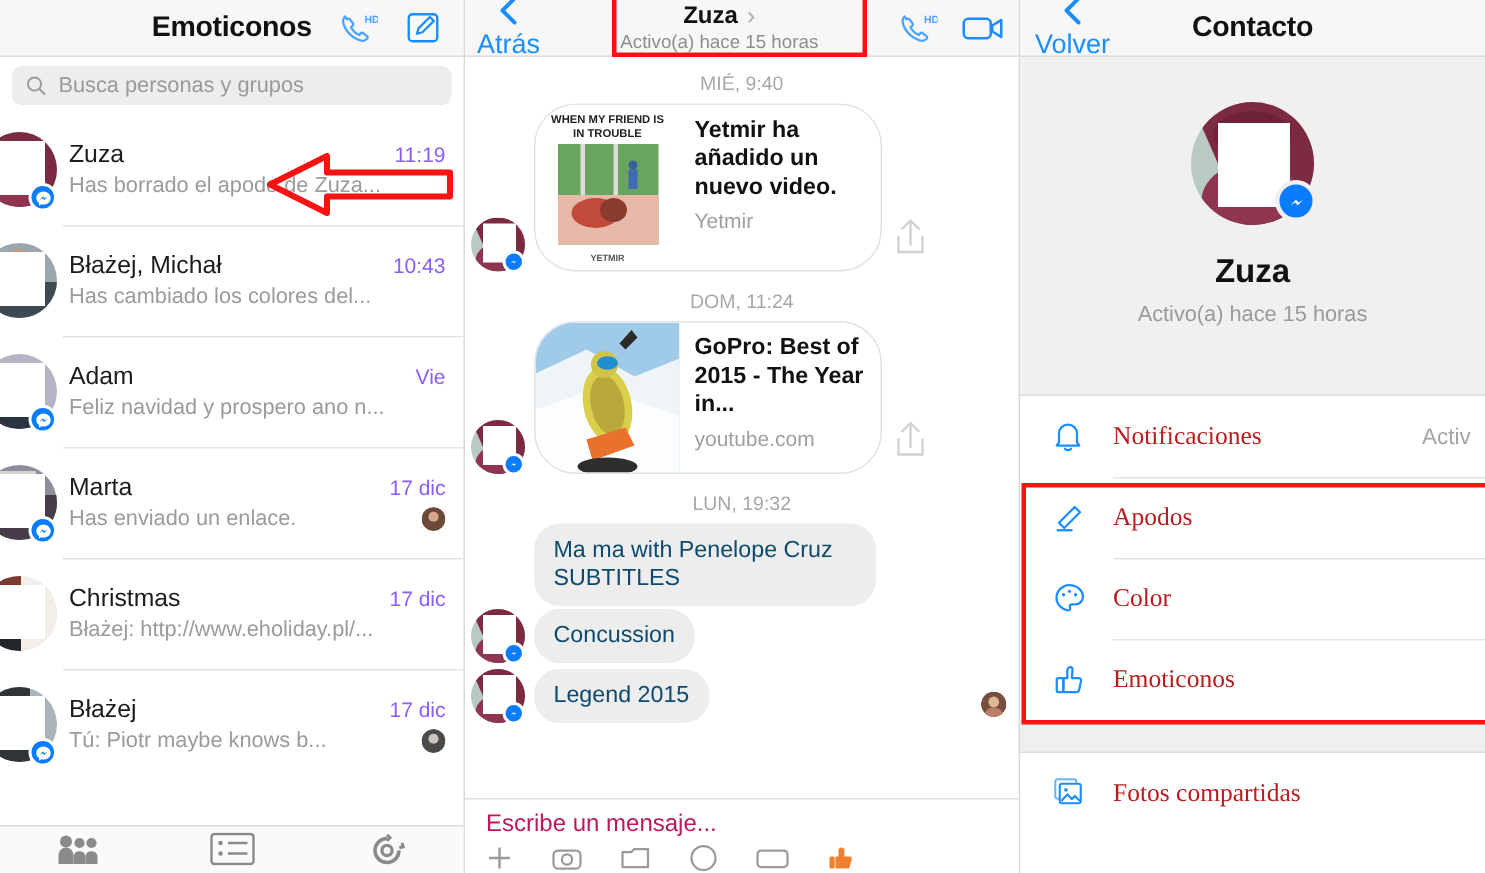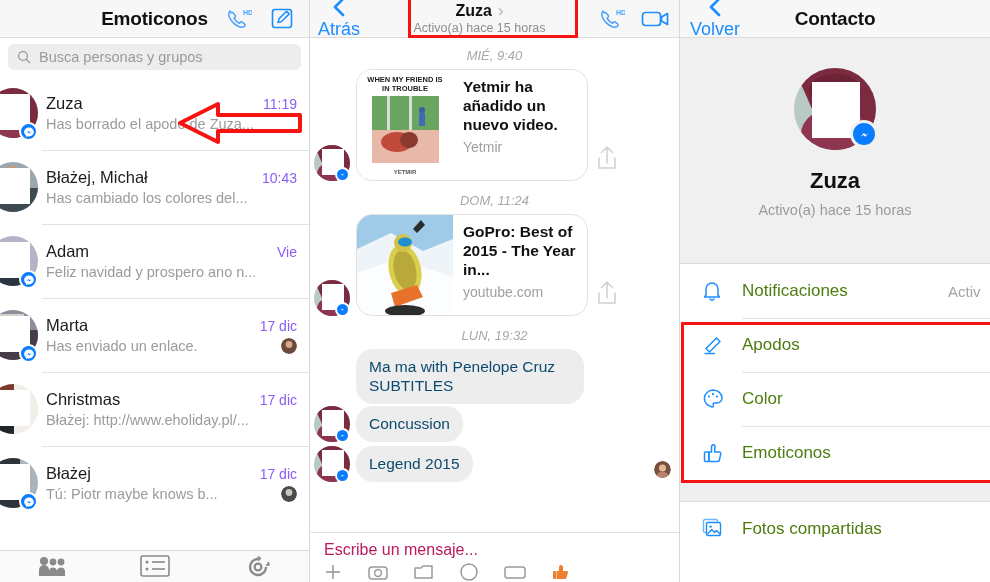--- a/index.html
+++ b/index.html
@@ -58,30 +58,30 @@
   .mid-nav { padding:0 8px; gap:4px; }
   .back { display:flex; align-items:center; gap:2px; font-size:18px; color:#1b8eff;flex-direction:column; }
   .mid-title-box { flex:1; display:flex; flex-direction:column; align-items:center;
      justify-content:center; line-height:1.05; position:relative; }
   .mid-title-row { display:flex; align-items:center; gap:6px; }
   .mid-title { font-size:16px; font-weight:bold; color:#111; }
   .mid-sub { font-size:12.5px; color:#8d8d8d; margin-top:2px; }
   .mid-nav-icons { display:flex; gap:16px; align-items:center; }
 
   .thread { height:507px; overflow:hidden; padding-top:4px; background:#fff; position:relative; }
-  .daysep { text-align:center; font-size:13px; color:#a8a8a8; margin:6px 0 6px;font-style:italic; }
+  .daysep { text-align:center; font-size:13px; color:#a8a8a8; margin:6px 0 6px; }
 
   .msgrow { display:flex; align-items:flex-end; padding:0 8px 6px 4px; }
   .msg-av { position:relative; width:36px; min-width:36px; height:36px; margin-right:6px; }
   .msg-av .circ { width:36px; height:36px; border-radius:50%; overflow:hidden; position:relative; }
   .msg-av .cut { position:absolute; left:8px; top:4px; width:22px; height:26px; background:#fff; }
   .msg-av .mbadge2 { position:absolute; left:21px; top:22px; width:15px; height:15px; border-radius:50%;
     background:#0a7cff; border:2px solid #fff; display:flex; align-items:center; justify-content:center; }
 
-  .card { display:flex; background:#fff; border:1px solid #e2e2e2; border-radius:16px;
+  .card { display:flex; background:#fff; border:1px solid #e2e2e2; border-radius:28px;
     overflow:hidden; max-width:232px; }
   .card-thumb { width:96px; min-width:96px; position:relative; }
   .card-txt { padding:8px 9px 8px 10px; }
   .card-title { font-size:15.5px; font-weight:bold; color:#111; line-height:1.22; }
   .card-sub { font-size:14px; color:#a0a0a0; margin-top:4px; }
   .share { margin-left:8px; margin-bottom:10px; opacity:.45; }
 
   .bubble { background:#ededed; border-radius:17px; padding:8px 13px; font-size:15.5px;
     color:#0c4a6e; line-height:1.25; max-width:228px; }
 
@@ -102,21 +102,21 @@
   .big-wrap { position:relative; width:82px; height:82px; }
   .big-badge { position:absolute; right:-2px; bottom:2px; width:28px; height:28px; border-radius:50%;
     background:#0a7cff; border:3px solid #f0f0f0; display:flex; align-items:center; justify-content:center; }
   .prof-name { font-size:22px; font-weight:bold; color:#111; margin-top:18px; }
   .prof-sub { font-size:14.5px; color:#9a9a9a; margin-top:8px; }
 
   .rowitem { height:54px; display:flex; align-items:center; padding-left:22px; padding-right:0;
     position:relative; background:#fff; }
   .rowitem + .rowitem::before { content:""; position:absolute; left:62px; right:0; top:0; height:1px; background:#e3e3e3; }
   .row-icon { width:40px; min-width:40px; display:flex; align-items:center; }
-  .row-label { font-size:17px; color:#4d7c0f; }
+  .row-label { font-size:17px; color:#b91c1c;font-family:Liberation Serif, serif; }
   .row-value { margin-left:auto; font-size:15px; color:#a5a5a5; white-space:nowrap;
      position:absolute; left:268px; }
   .gap { height:22px; background:#efefef; border-top:1px solid #dcdcdc; border-bottom:1px solid #dcdcdc; }
 
   
   .anno { position:absolute; border:3px solid #f81313; pointer-events:none; }
   .arrow { position:absolute; pointer-events:none; }
 </style>
 </head>
 <body>

